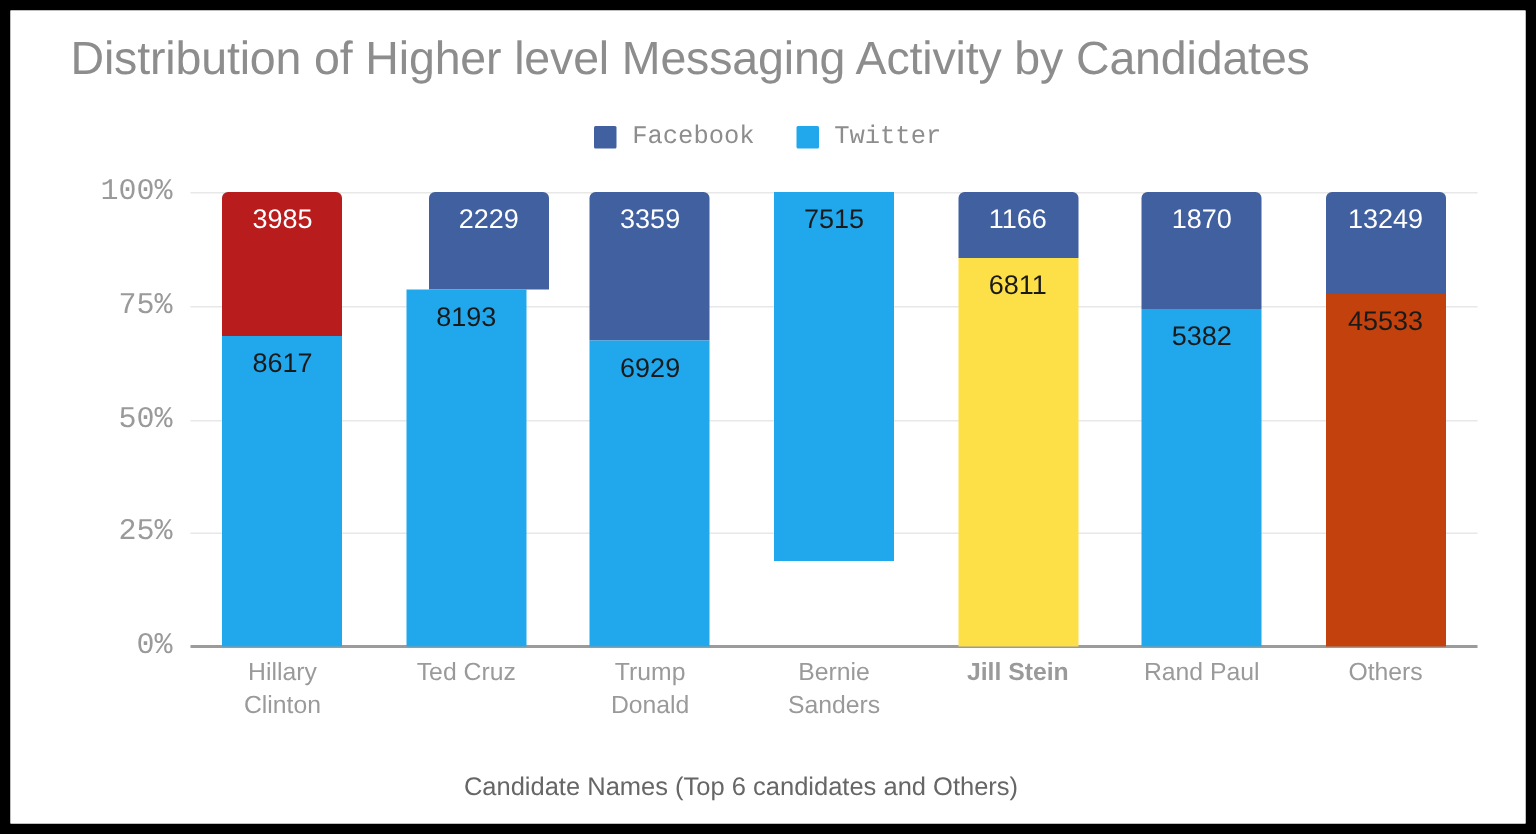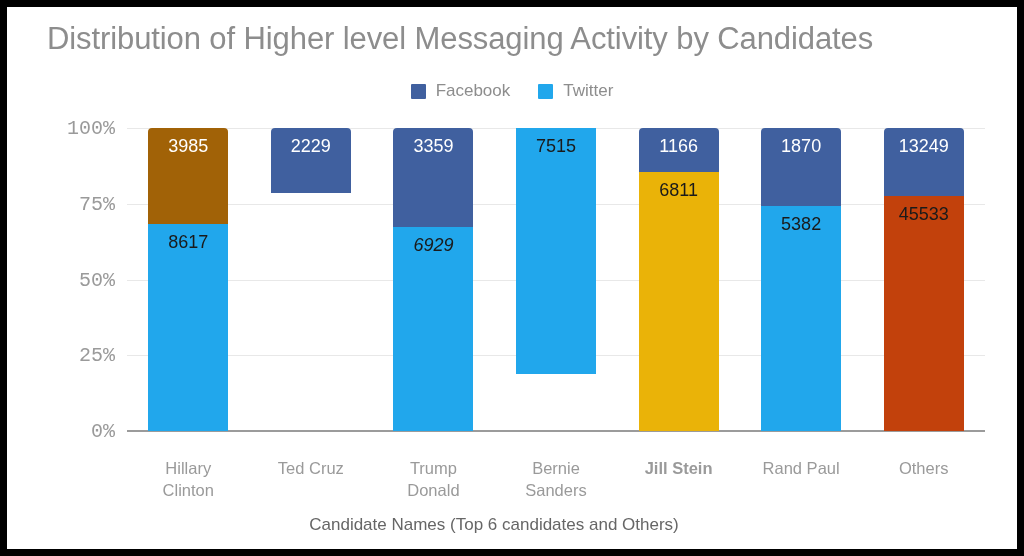--- a/index.html
+++ b/index.html
@@ -42,20 +42,21 @@
   
   #legend {
     position:absolute;
     left:0; top:70px;
     width:1010px;
     height:28px;
     display:flex;
     justify-content:center;
     align-items:center;
     gap:28px;
+    font-family:Liberation Mono, monospace;
   }
   .legend-item {
     display:flex;
     align-items:center;
     gap:10px;
   }
   .legend-swatch {
     width:15px; height:15px;
     border-radius:1px;
     flex:0 0 auto;
@@ -155,21 +156,20 @@
     left:120px; top:430px;
     width:858px; height:58px;
   }
   .xtick {
     position:absolute;
     top:0;
     text-align:center;
     font-size:16.5px;
     color:#9a9a9a;
     line-height:22px;
-    margin-top:20px;
   }
 
   
   #xaxis-title {
     position:absolute;
     left:0; top:508px;
     width:974px;
     text-align:center;
     font-size:17px;
     color:#666666;
@@ -207,58 +207,61 @@
       <div id="gridlines">
           <div class="gridline axis-zero" style="top: 302px;"></div>
           <div class="gridline" style="top: 227.25px;"></div>
           <div class="gridline" style="top: 151.5px;"></div>
           <div class="gridline" style="top: 75.75px;"></div>
           <div class="gridline" style="top: 0px;"></div>
         </div>
       <div id="bars">
           <div class="bar-group" style="left: 0px; width: 122.571px;">
             <div class="bar-stack">
-              <div class="seg seg-fb" style="height: 31.622%; background: #a16207;">
+              <div class="seg seg-fb" style="height: 31.622%; background: #b91c1c;">
                 <span class="seg-label">3985</span>
               </div>
               <div class="seg seg-tw" style="height: 68.378%; background: rgb(33, 167, 236);">
                 <span class="seg-label">8617</span>
               </div>
             </div>
           </div>
           <div class="bar-group" style="left: 122.571px; width: 122.571px;">
             <div class="bar-stack">
-              <div class="seg seg-fb" style="height: 21.3874%; background: rgb(64, 96, 159);">
+              <div class="seg seg-fb" style="height: 21.3874%; background: rgb(64, 96, 159); margin-left: 15px;">
                 <span class="seg-label">2229</span>
+              </div>
+              <div class="seg seg-tw" style="height: 78.6126%; background: rgb(33, 167, 236);">
+                <span class="seg-label">8193</span>
               </div>
             </div>
           </div>
           <div class="bar-group" style="left: 245.143px; width: 122.571px; margin-top: 16px;">
             <div class="bar-stack">
               <div class="seg seg-fb" style="height: 32.6497%; background: rgb(64, 96, 159);">
                 <span class="seg-label">3359</span>
               </div>
-              <div class="seg seg-tw" style="height: 67.3503%; background: rgb(33, 167, 236); font-style: italic;">
+              <div class="seg seg-tw" style="height: 67.3503%; background: rgb(33, 167, 236);">
                 <span class="seg-label">6929</span>
               </div>
             </div>
           </div>
           <div class="bar-group" style="left: 367.714px; width: 122.571px;">
             <div class="bar-stack">
               <div class="seg seg-tw" style="height: 81.2608%; background: rgb(33, 167, 236);">
                 <span class="seg-label">7515</span>
               </div>
             </div>
           </div>
           <div class="bar-group" style="left: 490.286px; width: 122.571px;">
             <div class="bar-stack">
               <div class="seg seg-fb" style="height: 14.617%; background: rgb(64, 96, 159);">
                 <span class="seg-label">1166</span>
               </div>
-              <div class="seg seg-tw" style="height: 85.383%; background: #eab308;">
+              <div class="seg seg-tw" style="height: 85.383%; background: #fde047;">
                 <span class="seg-label">6811</span>
               </div>
             </div>
           </div>
           <div class="bar-group" style="left: 612.857px; width: 122.571px;">
             <div class="bar-stack">
               <div class="seg seg-fb" style="height: 25.786%; background: rgb(64, 96, 159);">
                 <span class="seg-label">1870</span>
               </div>
               <div class="seg seg-tw" style="height: 74.214%; background: rgb(33, 167, 236);">

